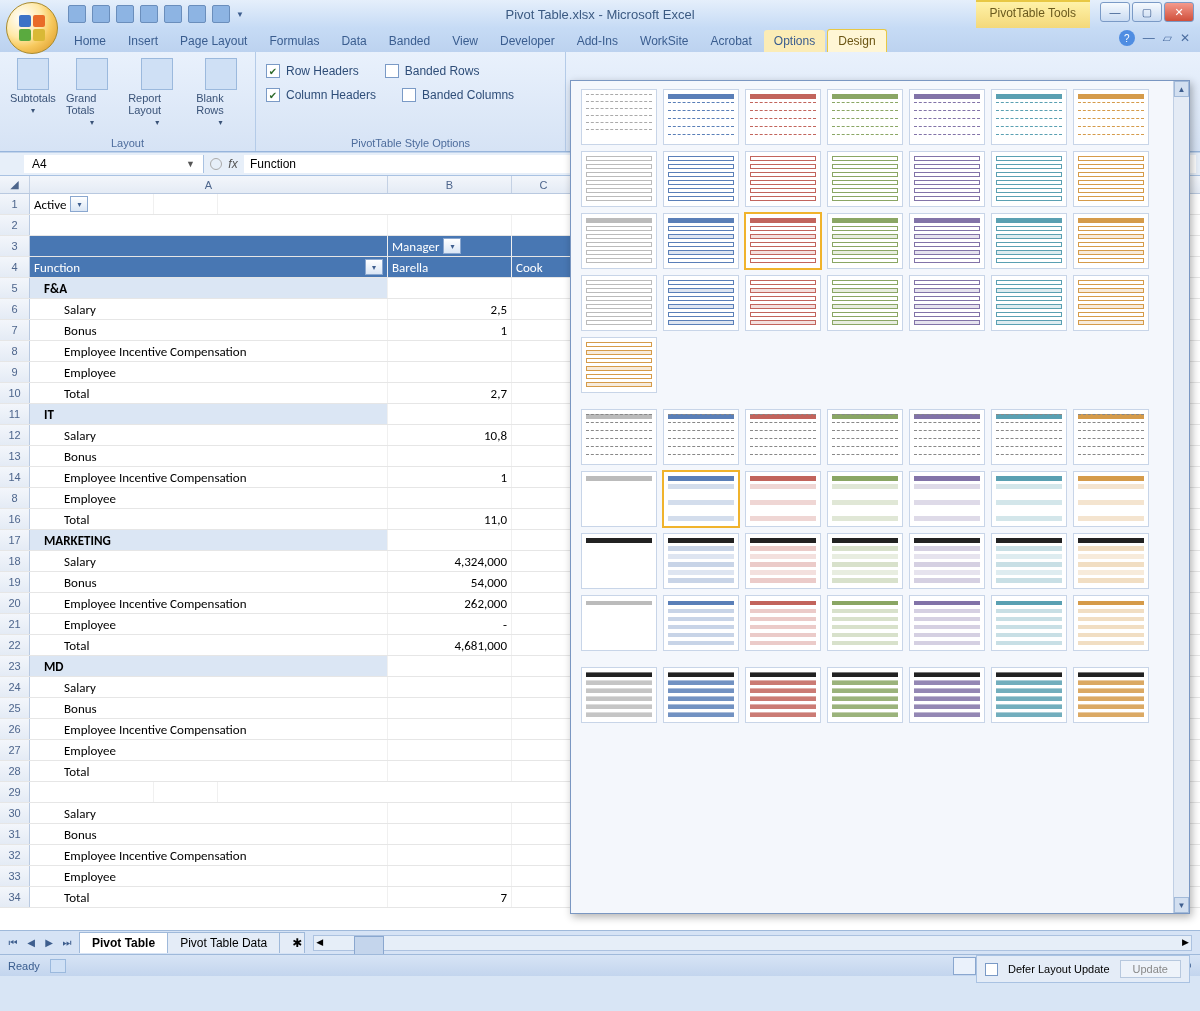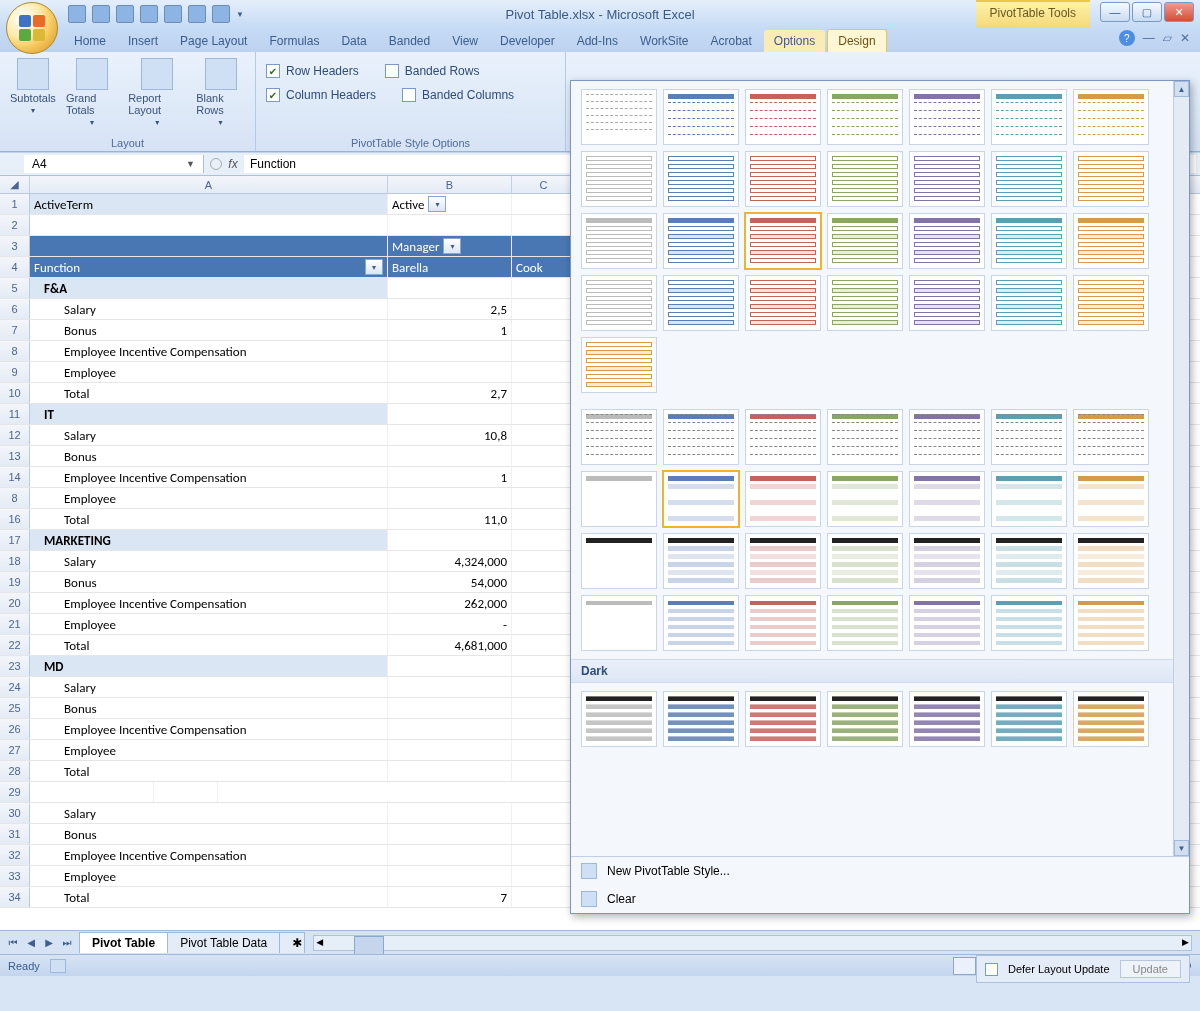--- a/index.html
+++ b/index.html
@@ -220,21 +220,20 @@
 <div class="grid-area">
   <div class="colhdr-row">
     <div class="rowhdr-col colhdr">◢</div>
     <div class="colhdr colA">A</div>
     <div class="colhdr colB">B</div>
     <div class="colhdr colC">C</div>
   </div>
   <div class="data-rows" id="data-rows">
       <div class="row">
         <div class="rowhdr">1</div>
-        <div class="cell cA" style="background: rgb(219, 230, 244);">ActiveTerm</div>
         <div class="cell cB" style="justify-content: flex-start;">Active<span class="filter-btn">▾</span></div>
         <div class="cell cC"></div>
       </div>
       <div class="row">
         <div class="rowhdr">2</div>
         <div class="cell cA"></div>
         <div class="cell cB"></div>
         <div class="cell cC"></div>
       </div>
       <div class="row">
@@ -931,21 +930,20 @@
         </div>
         <div class="thumb">
           <div class="bar" style="background: rgb(213, 155, 74); border-top: 1px solid rgb(255, 255, 255);"></div>
           <div class="bar" style="background: rgba(213, 155, 74, 0.333); border-top: 1px solid rgb(255, 255, 255);"></div>
           <div class="bar" style="background: rgba(213, 155, 74, 0.333); border-top: 1px solid rgb(255, 255, 255);"></div>
           <div class="bar" style="background: rgba(213, 155, 74, 0.333); border-top: 1px solid rgb(255, 255, 255);"></div>
           <div class="bar" style="background: rgba(213, 155, 74, 0.333); border-top: 1px solid rgb(255, 255, 255);"></div>
           <div class="bar" style="background: rgba(213, 155, 74, 0.333); border-top: 1px solid rgb(255, 255, 255);"></div>
         </div>
       </div>
-    <div class="section-label">Dark</div>
     <div class="thumbs" id="dark-thumbs">
         <div class="thumb">
           <div class="bar" style="background: rgb(34, 34, 34); border-top: 1px solid rgba(255, 255, 255, 0.4); opacity: 1;"></div>
           <div class="bar" style="background: rgb(187, 187, 187); border-top: 1px solid rgba(255, 255, 255, 0.4); opacity: 0.85;"></div>
           <div class="bar" style="background: rgb(187, 187, 187); border-top: 1px solid rgba(255, 255, 255, 0.4); opacity: 0.85;"></div>
           <div class="bar" style="background: rgb(187, 187, 187); border-top: 1px solid rgba(255, 255, 255, 0.4); opacity: 0.85;"></div>
           <div class="bar" style="background: rgb(187, 187, 187); border-top: 1px solid rgba(255, 255, 255, 0.4); opacity: 0.85;"></div>
           <div class="bar" style="background: rgb(187, 187, 187); border-top: 1px solid rgba(255, 255, 255, 0.4); opacity: 0.85;"></div>
         </div>
         <div class="thumb">
@@ -991,23 +989,13 @@
         <div class="thumb">
           <div class="bar" style="background: rgb(34, 34, 34); border-top: 1px solid rgba(255, 255, 255, 0.4); opacity: 1;"></div>
           <div class="bar" style="background: rgb(213, 155, 74); border-top: 1px solid rgba(255, 255, 255, 0.4); opacity: 0.85;"></div>
           <div class="bar" style="background: rgb(213, 155, 74); border-top: 1px solid rgba(255, 255, 255, 0.4); opacity: 0.85;"></div>
           <div class="bar" style="background: rgb(213, 155, 74); border-top: 1px solid rgba(255, 255, 255, 0.4); opacity: 0.85;"></div>
           <div class="bar" style="background: rgb(213, 155, 74); border-top: 1px solid rgba(255, 255, 255, 0.4); opacity: 0.85;"></div>
           <div class="bar" style="background: rgb(213, 155, 74); border-top: 1px solid rgba(255, 255, 255, 0.4); opacity: 0.85;"></div>
         </div>
       </div>
   </div>
-  <div class="gallery-footer">
-    <div class="gf-item">
-        <span class="gfi"></span>
-        <span>New PivotTable Style...</span>
-      </div>
-    <div class="gf-item">
-        <span class="gfi"></span>
-        <span>Clear</span>
-      </div>
-  </div>
 </div>
 
 </body></html>

